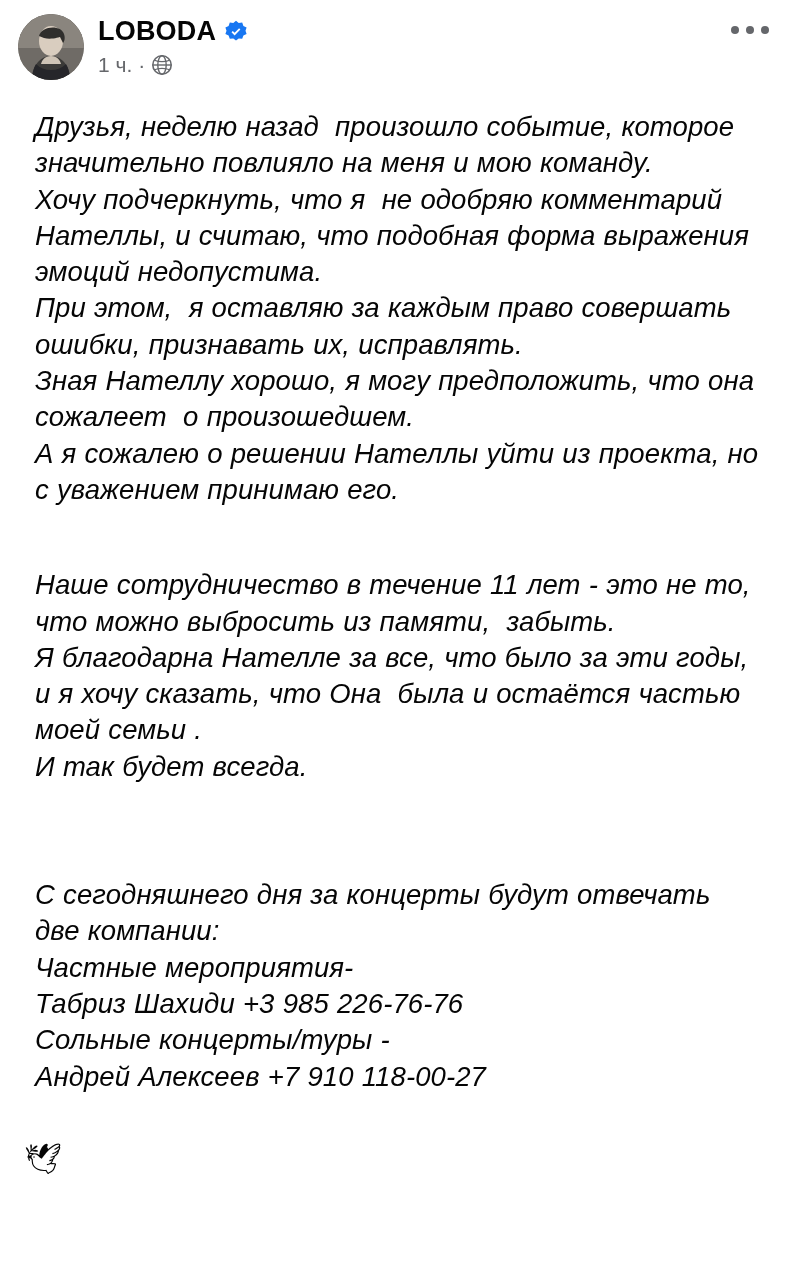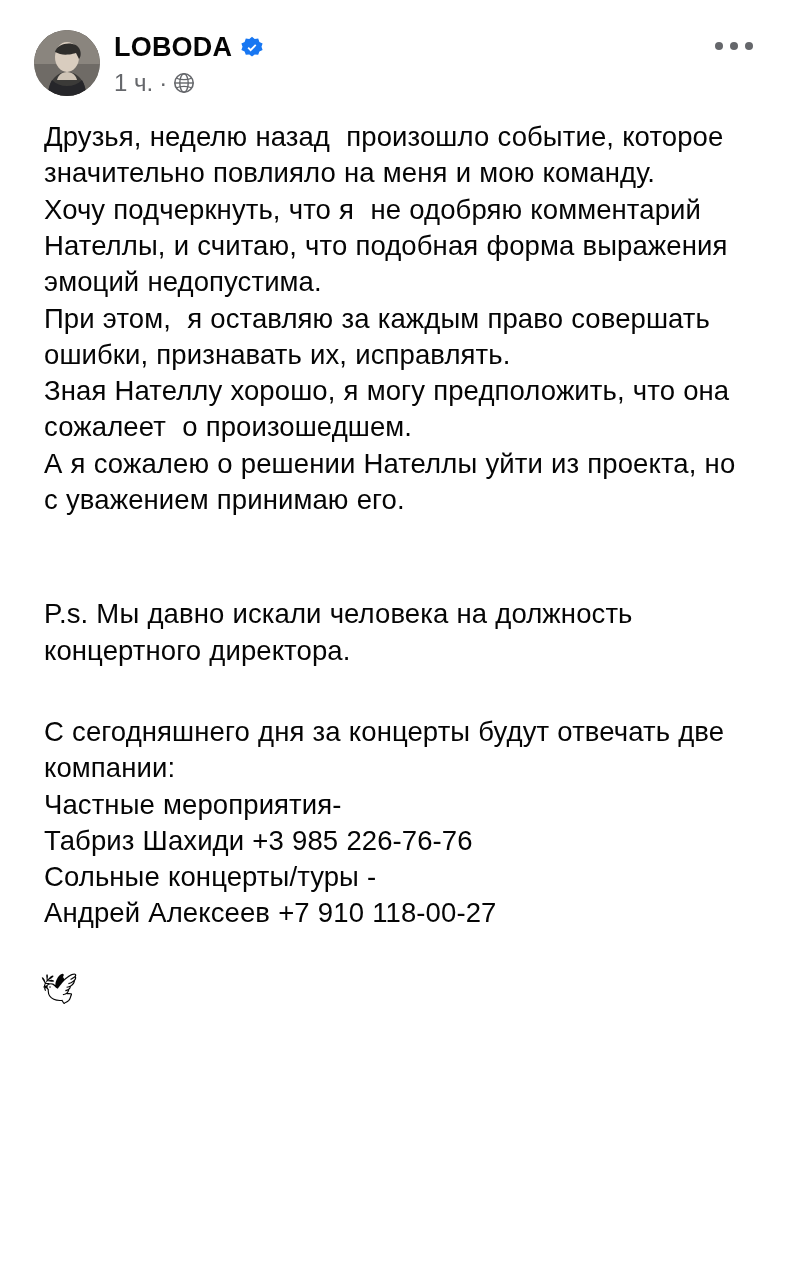--- a/index.html
+++ b/index.html
@@ -11,21 +11,21 @@
     width: 797px;
     min-height: 1280px;
     font-family: "Liberation Sans", sans-serif;
     color: #050505;
     -webkit-font-smoothing: antialiased;
   }
 
   .post {
     width: 797px;
     box-sizing: border-box;
-    padding: 16px;
+    padding: 0;
     background: #ffffff;
   }
 
   
   .post-header {
     display: flex;
     align-items: flex-start;
     padding: 14px 18px 4px 18px;
     position: relative;
   }
@@ -66,21 +66,21 @@
     height: 24px;
     display: inline-block;
   }
   .verified svg { display:block; width:24px; height:24px; }
 
   .meta-row {
     display: flex;
     align-items: center;
     margin-top: 6px;
     color: #65676b;
-    font-size: 24px;
+    font-size: 21px;
   }
   .meta-time { color: #65676b; }
   .meta-dot { margin: 0 6px; color: #65676b; }
   .globe-icon { width: 22px; height: 22px; display:inline-block; }
   .globe-icon svg { display:block; width:22px; height:22px; }
 
   .more-menu {
     position: absolute;
     right: 28px;
     top: 26px;
@@ -100,22 +100,23 @@
   
   .post-body {
     padding: 12px 22px 20px 22px;
     font-size: 27.5px;
     line-height: 1.32;
     color: #050505;
     letter-spacing: 0.1px;
     word-spacing: 0.4px;
   }
   .para {
-    margin: 6px;
+    margin: 13px;
     white-space: pre-wrap;
+    font-style: italic;
   }
   .spacer {
     height: 33px;
   }
   .emoji-line {
     font-size: 30px;
     line-height: 1.2;
     margin: 0;
     padding-left: 2px;
   }
@@ -179,22 +180,24 @@
 
   </div>
 
   <div class="post-body">
     <p class="para">Друзья, неделю назад  произошло событие, которое значительно повлияло на меня и мою команду.
 Хочу подчеркнуть, что я  не одобряю комментарий Нателлы, и считаю, что подобная форма выражения эмоций недопустима.
 При этом,  я оставляю за каждым право совершать ошибки, признавать их, исправлять.
 Зная Нателлу хорошо, я могу предположить, что она сожалеет  о произошедшем.
 А я сожалею о решении Нателлы уйти из проекта, но с уважением принимаю его.</p>
     <div class="spacer"></div>
-    <div class="spacer"></div>
-    <p class="para">P.s. Мы давно искали человека на должность концертного директора.</p>
+    <p class="para">Наше сотрудничество в течение 11 лет - это не то, что можно выбросить из памяти,  забыть.
+Я благодарна Нателле за все, что было за эти годы, и я хочу сказать, что Она  была и остаётся частью моей семьи .
+И так будет всегда.</p>
+    <div class="spacer"></div>
     <div class="spacer"></div>
     <p class="para">С сегодняшнего дня за концерты будут отвечать две компании:
 Частные мероприятия-
 Табриз Шахиди +3 985 226-76-76
 Сольные концерты/туры -
 Андрей Алексеев +7 910 118-00-27</p>
     <div class="spacer"></div>
     <p class="emoji-line">🕊</p>
     <div class="spacer"></div>
   </div>

